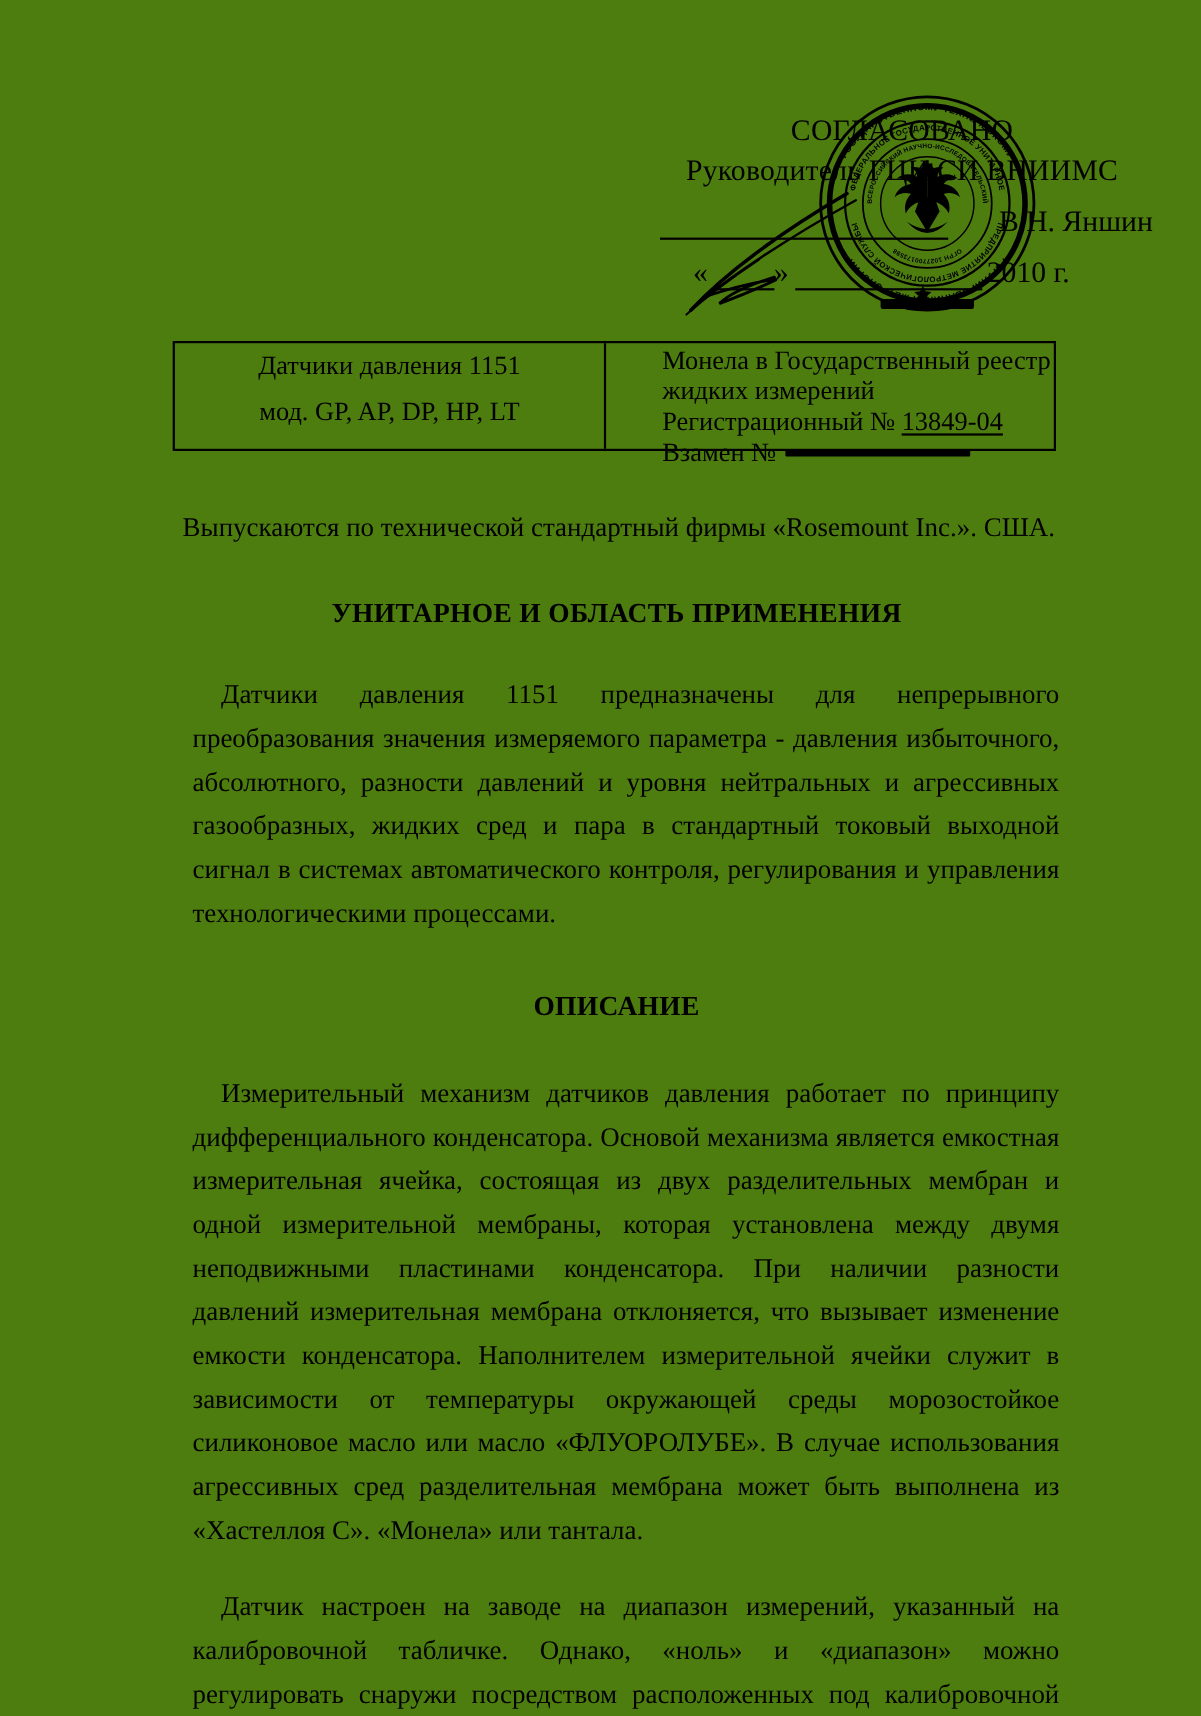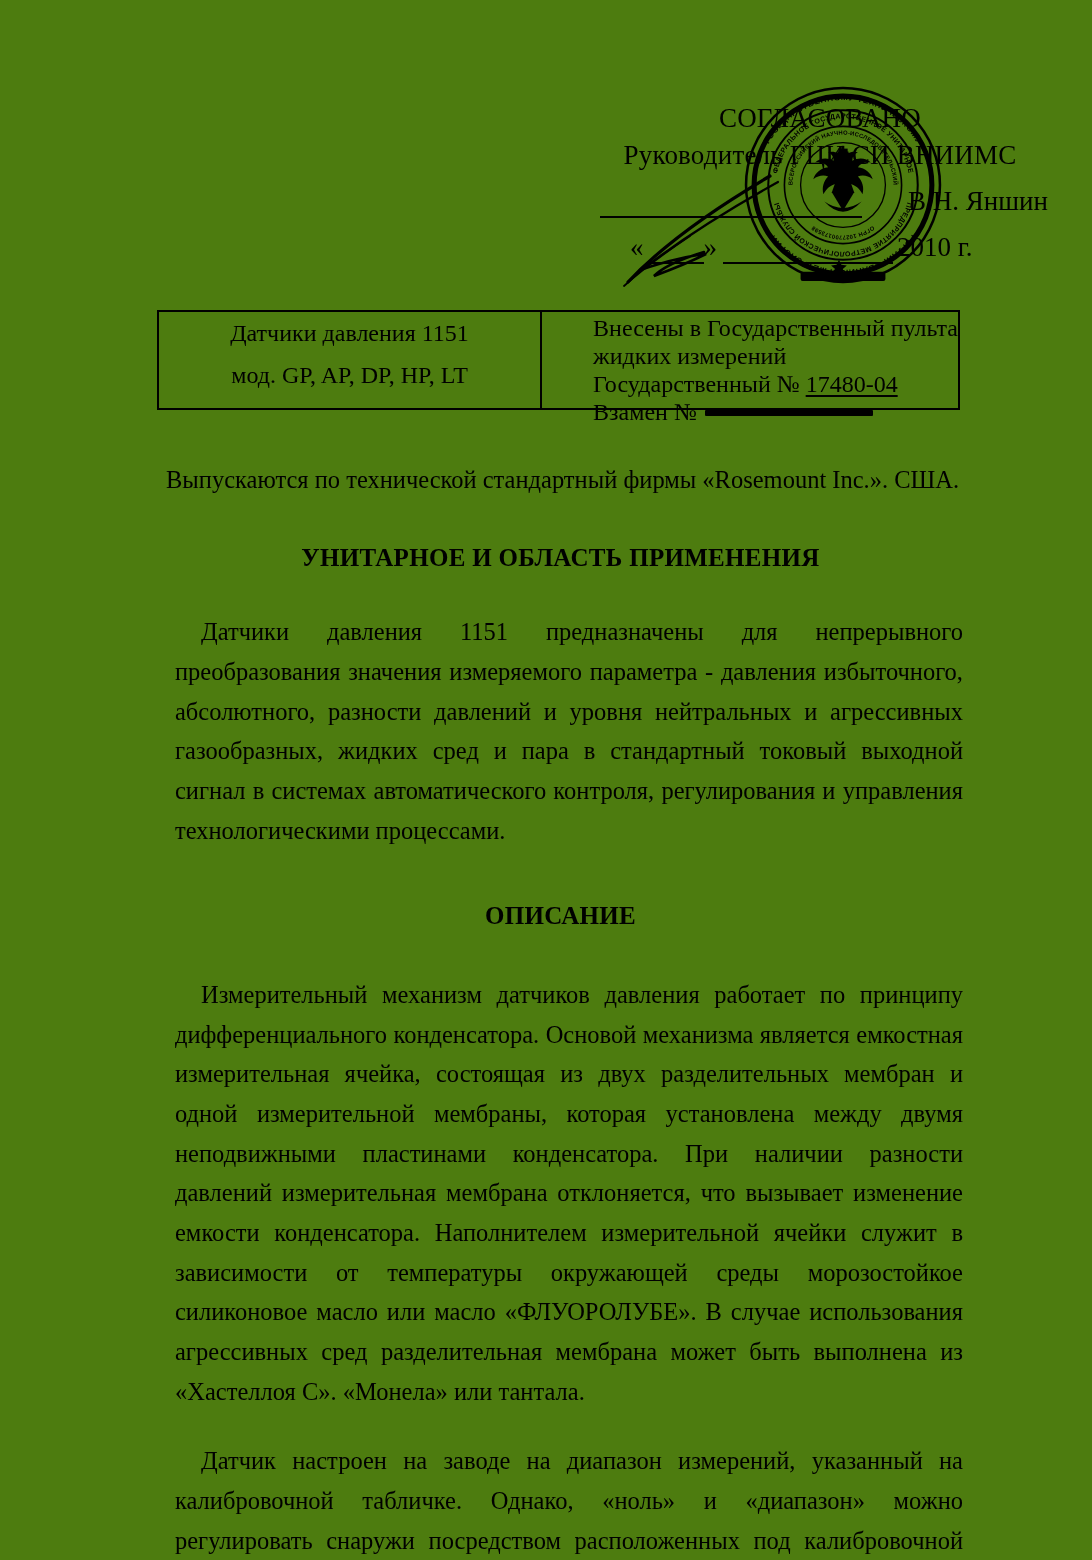--- a/index.html
+++ b/index.html
@@ -268,25 +268,25 @@
       </g>
     </svg>
   </div>
 
   <div class="id-table">
     <div class="id-cell-left">
       <div class="l1">Датчики давления 1151</div>
       <div class="l2">мод. GP, AP, DP, HP, LT</div>
     </div>
     <div class="id-cell-right">
-      <div>Внесены в Государственный пульта</div>
+      <div>Монела в Государственный реестр</div>
       <div>жидких измерений</div>
       <div>
-        <span>Государственный №</span>
-        <span class="reg-underline">17480-04</span>
+        <span>Регистрационный №</span>
+        <span class="reg-underline">13849-04</span>
       </div>
       <div>
         <span>Взамен №</span><span class="zamen-line"></span>
       </div>
     </div>
   </div>
 
   <div class="body">
 
     <p class="lead">Выпускаются по технической стандартный фирмы «Rosemount Inc.». США.</p>

